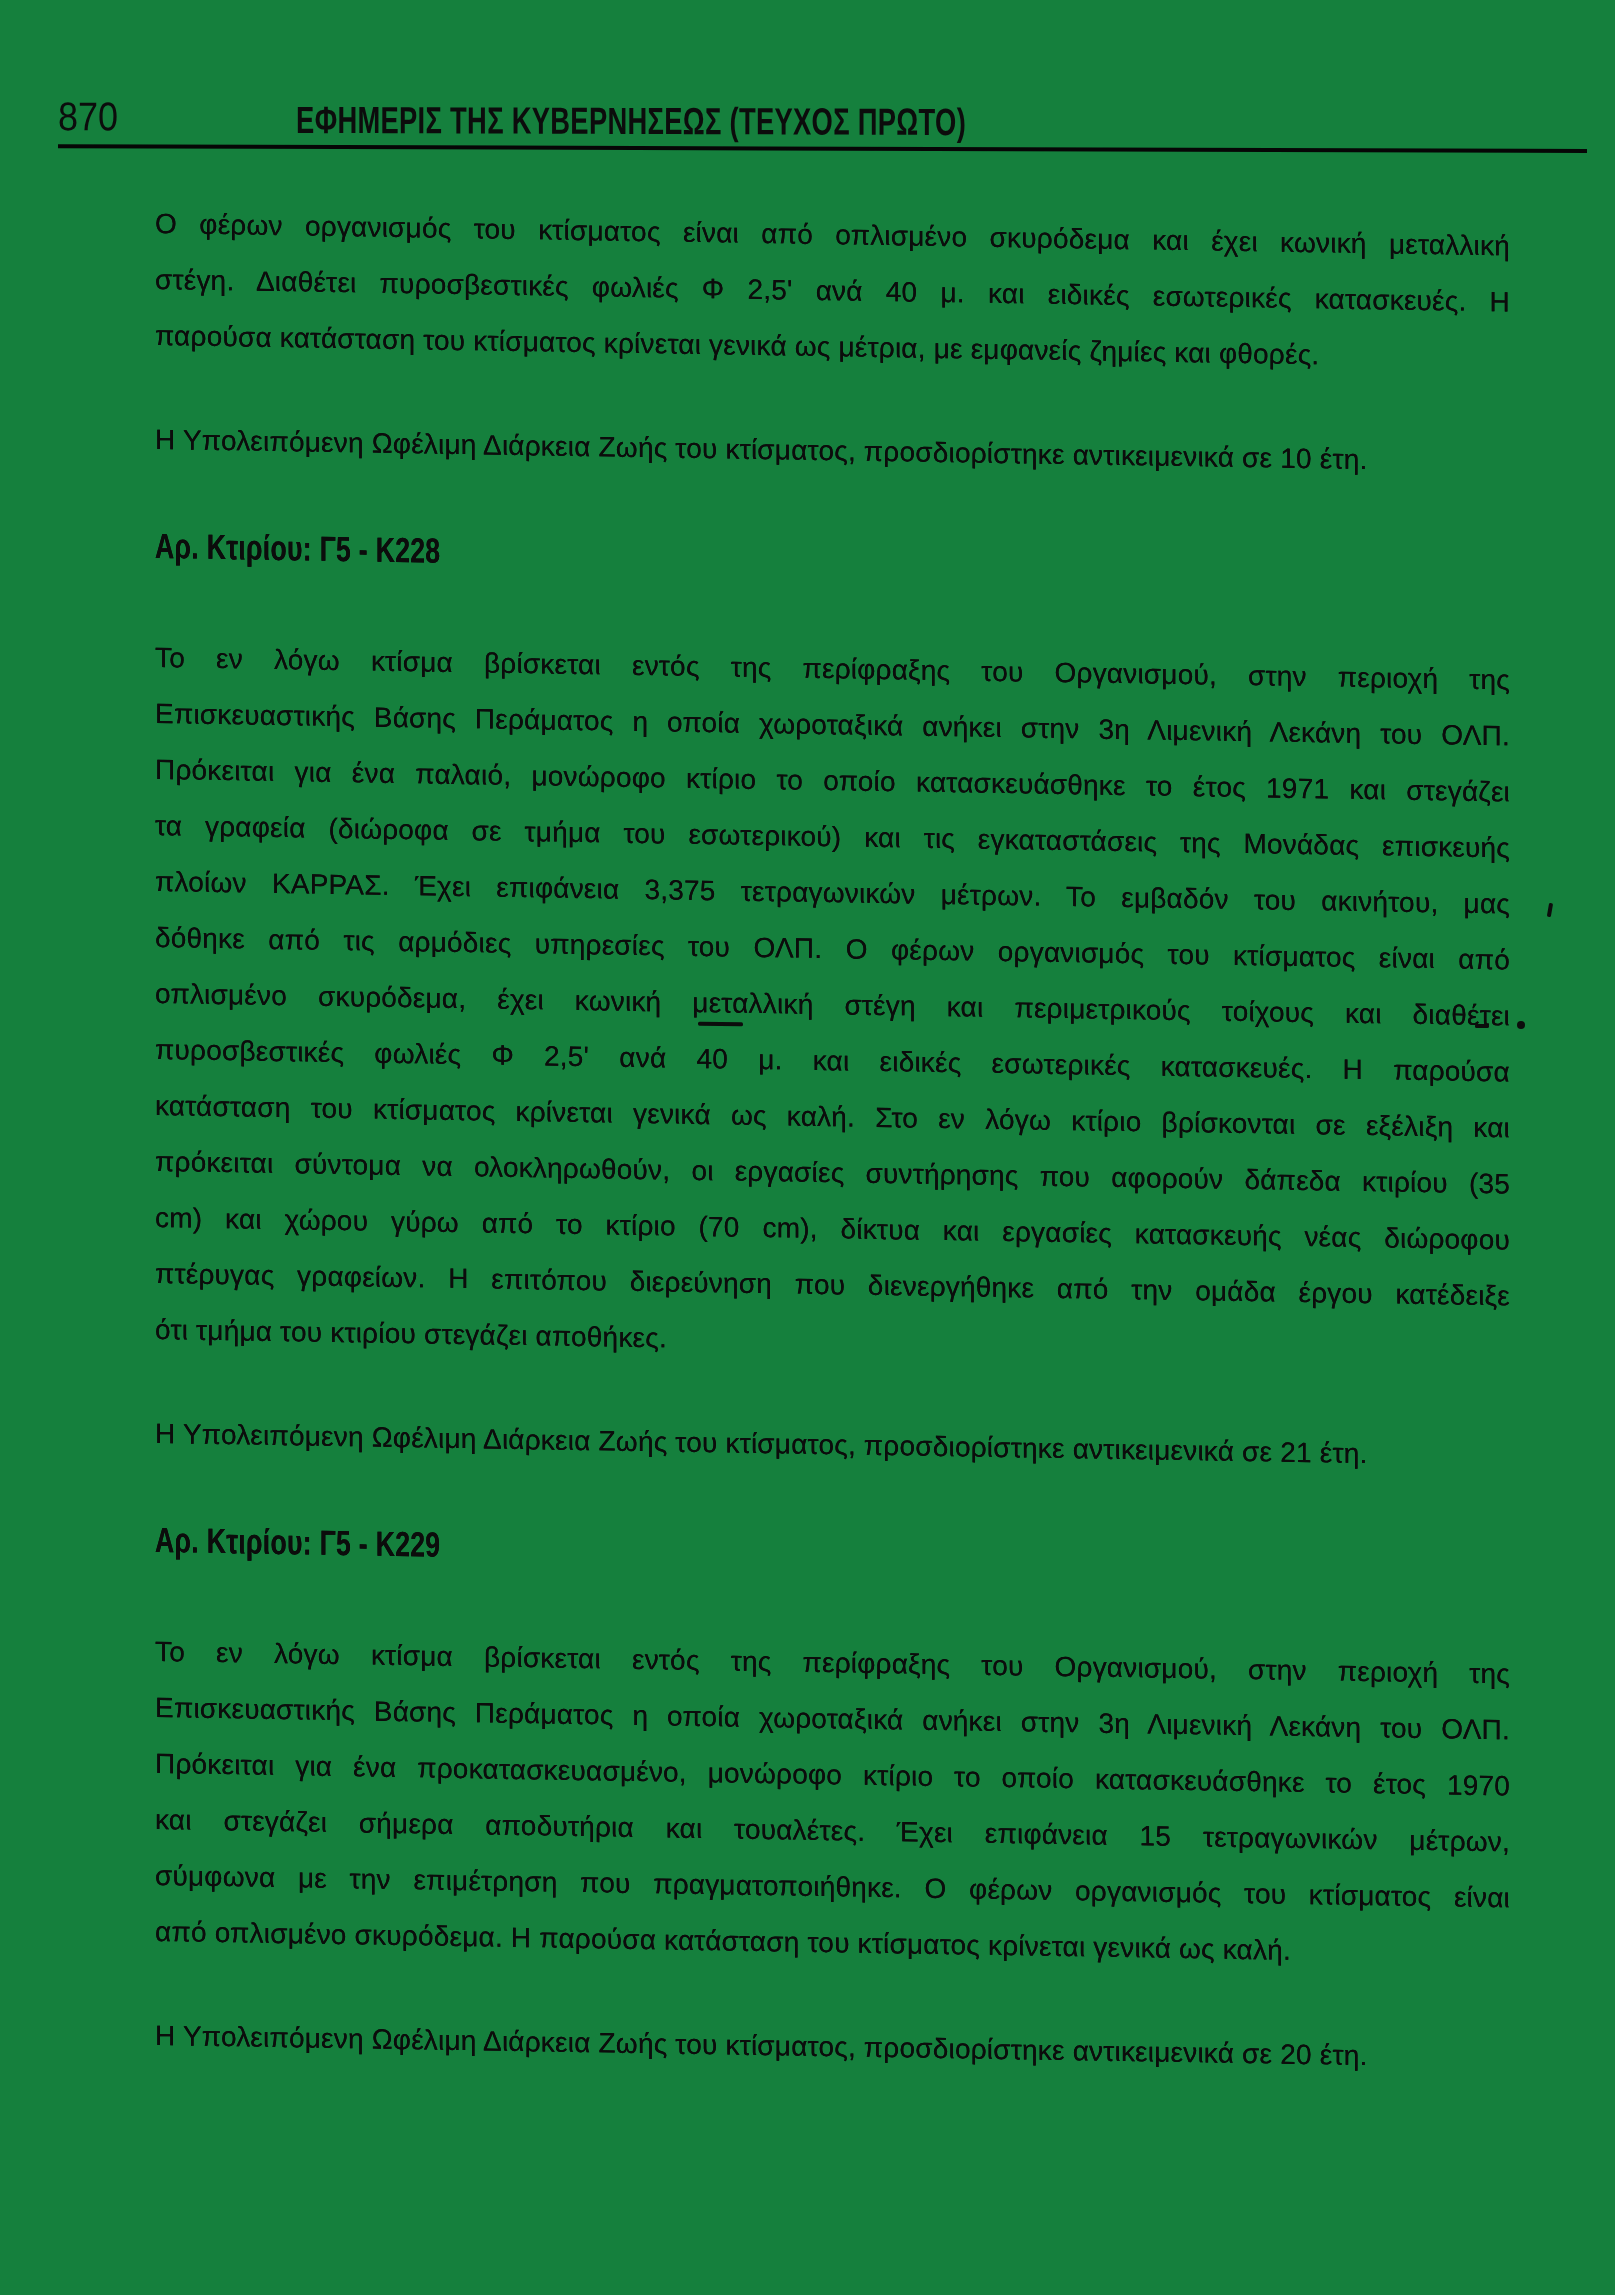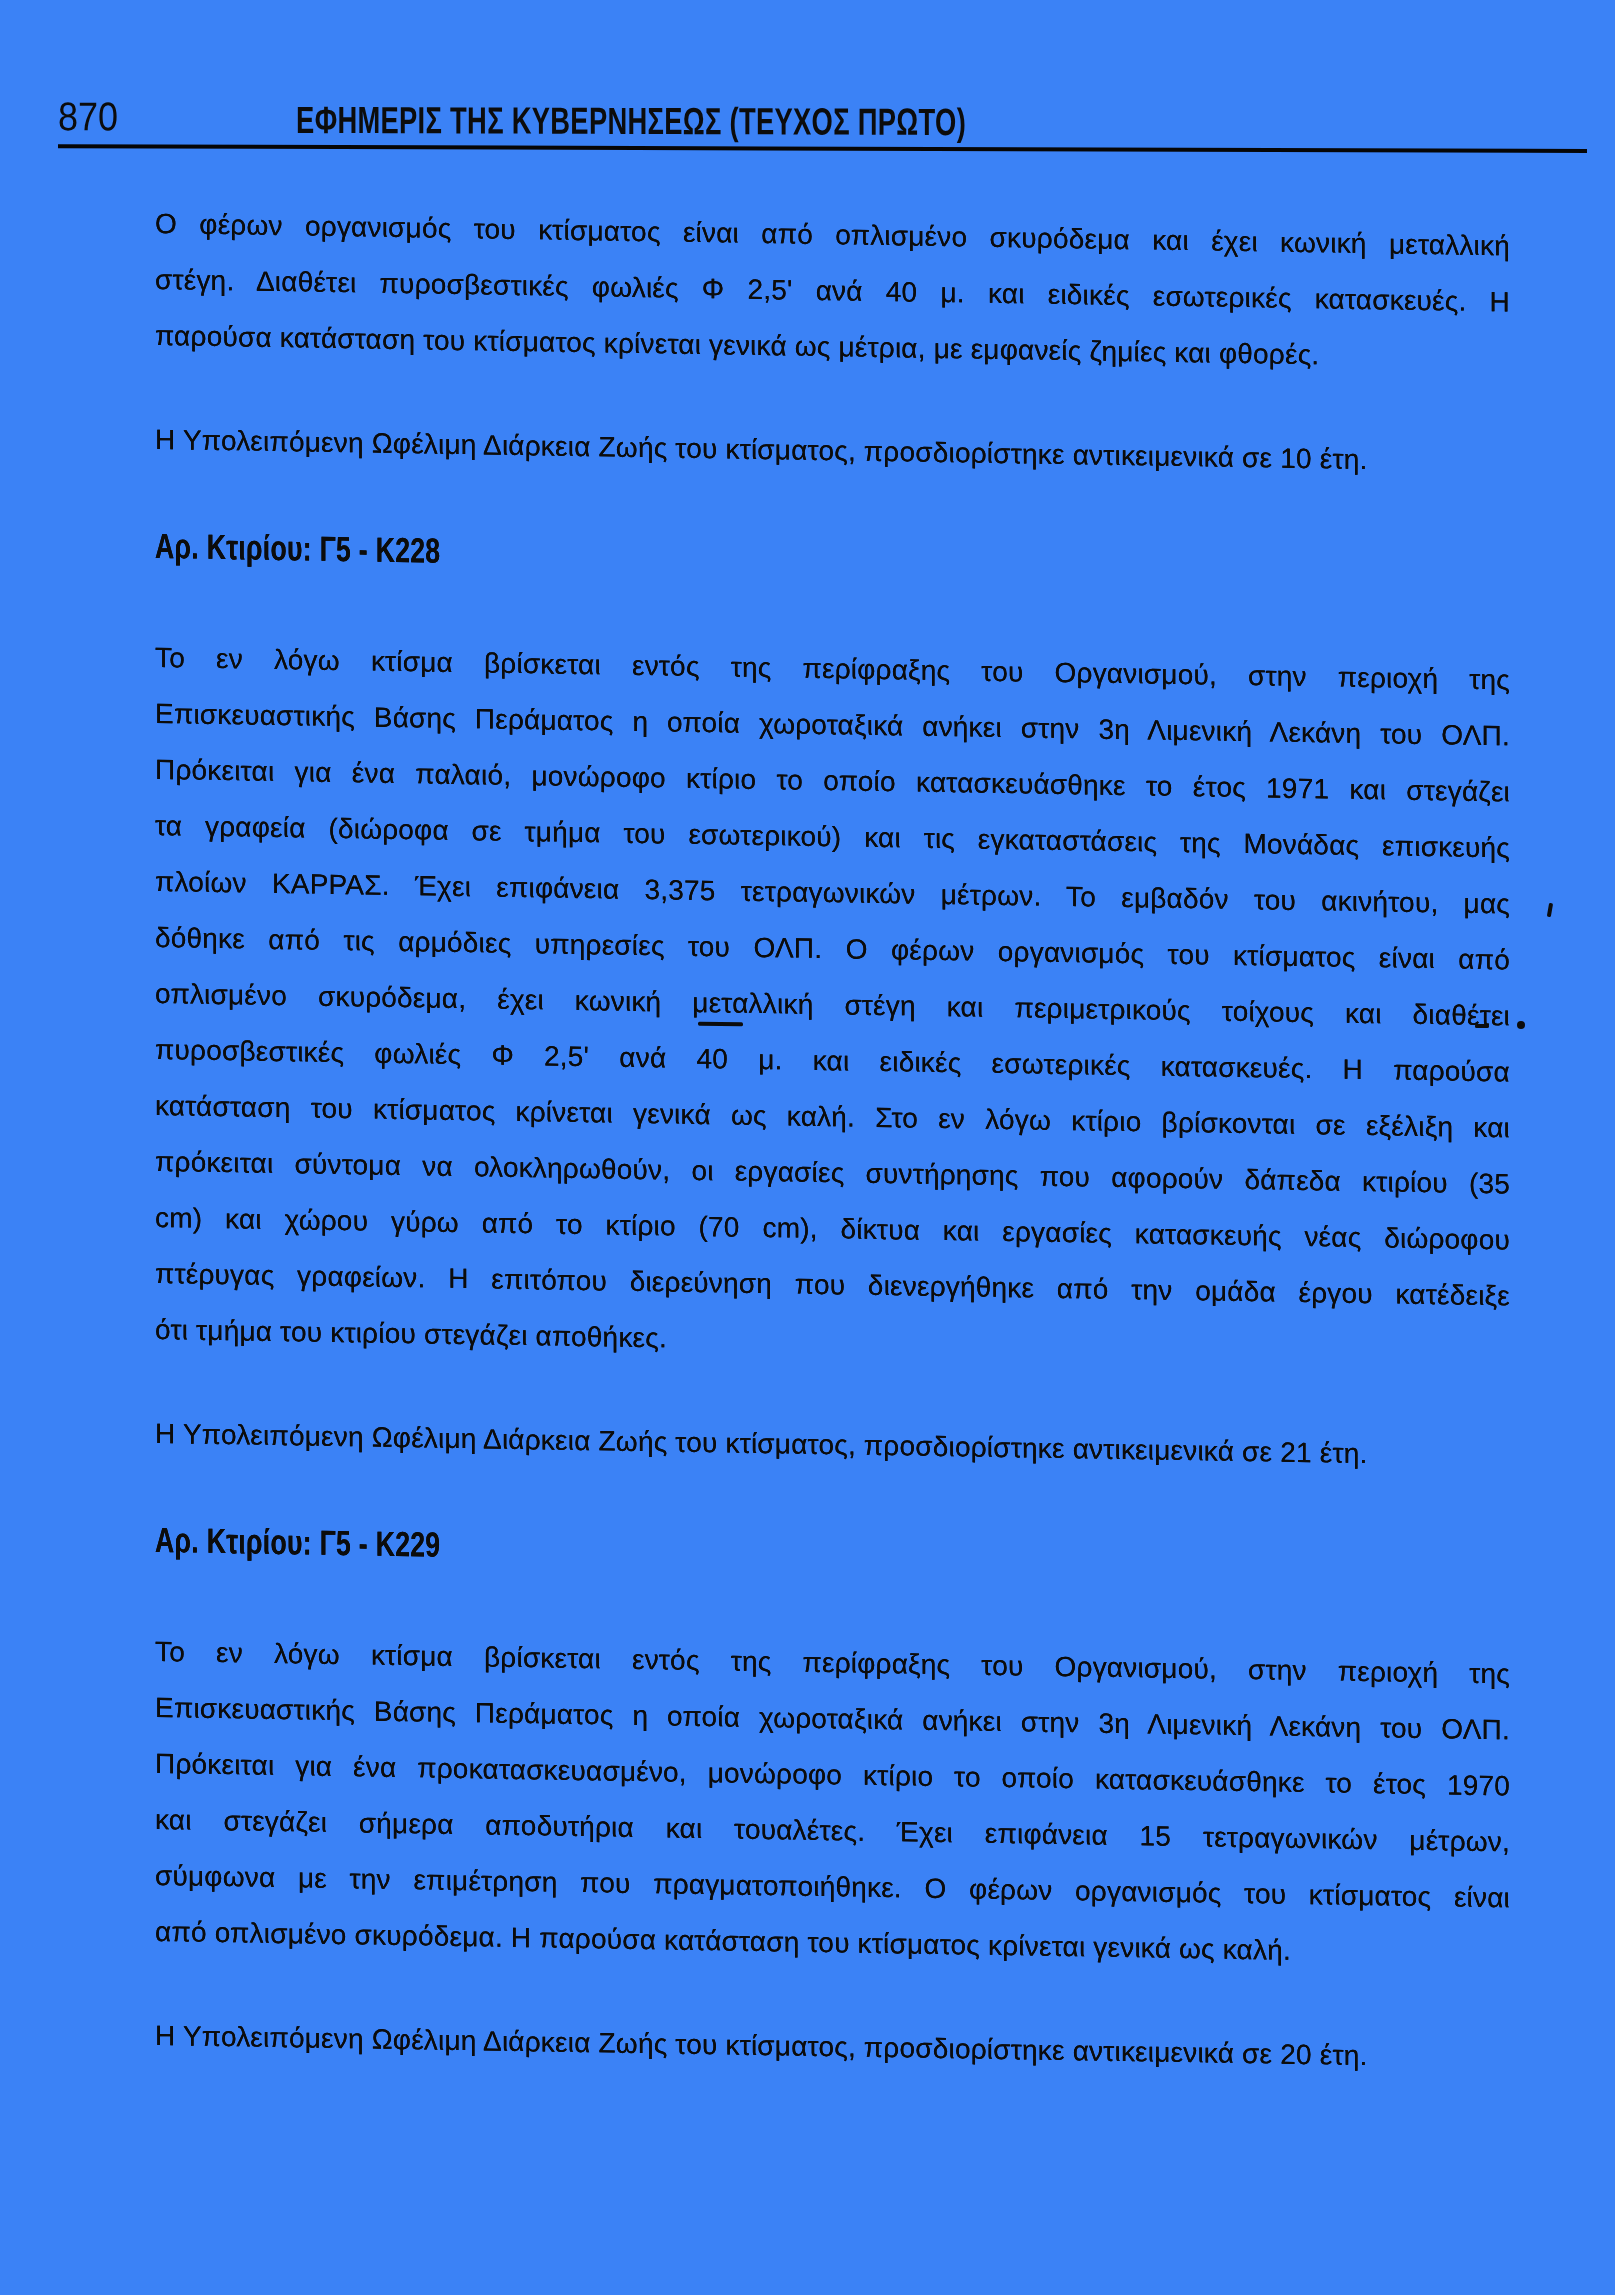--- a/index.html
+++ b/index.html
@@ -1,20 +1,20 @@
 <!DOCTYPE html>
 <html lang="el" style="font-size:12.7px"><head>
 <meta charset="utf-8">
 <style>
   * { margin:0; padding:0; box-sizing:border-box; }
   html, body { background:#ffffff; }
   .sheet {
     position:relative;
     width:1616px; height:2295px;
-    background:#3b82f6;
+    background:#15803d;
     overflow:hidden;
     font-family:"Liberation Sans", sans-serif;
     color:#0c0c0c;
   }
 
   
   .running-head {
     position:absolute; left:0; top:0; width:1616px; height:159px;
     transform:skewY(0.18deg); transform-origin:0 0;
   }

